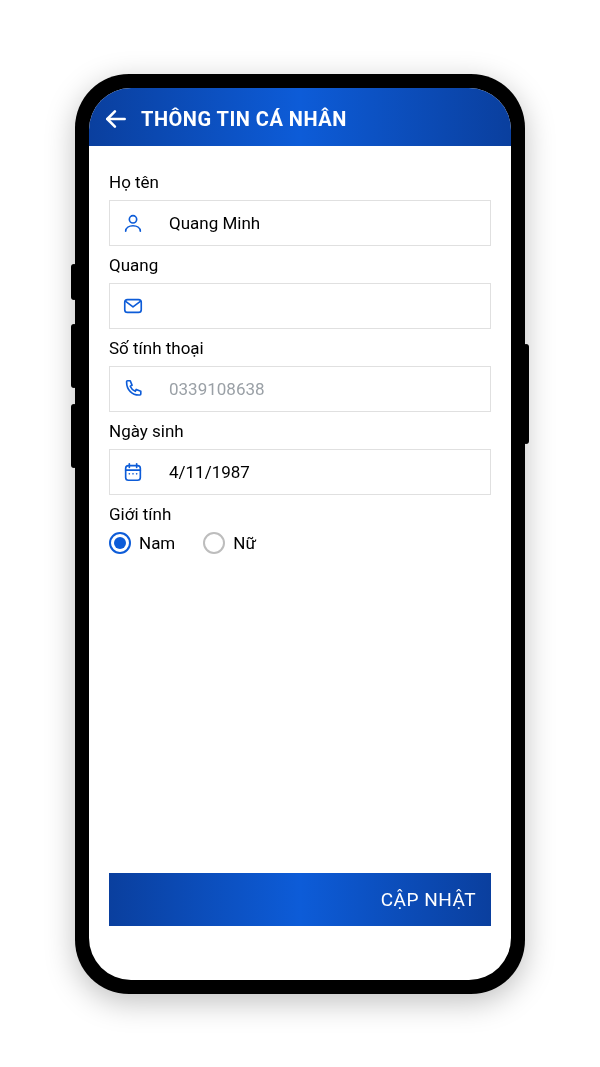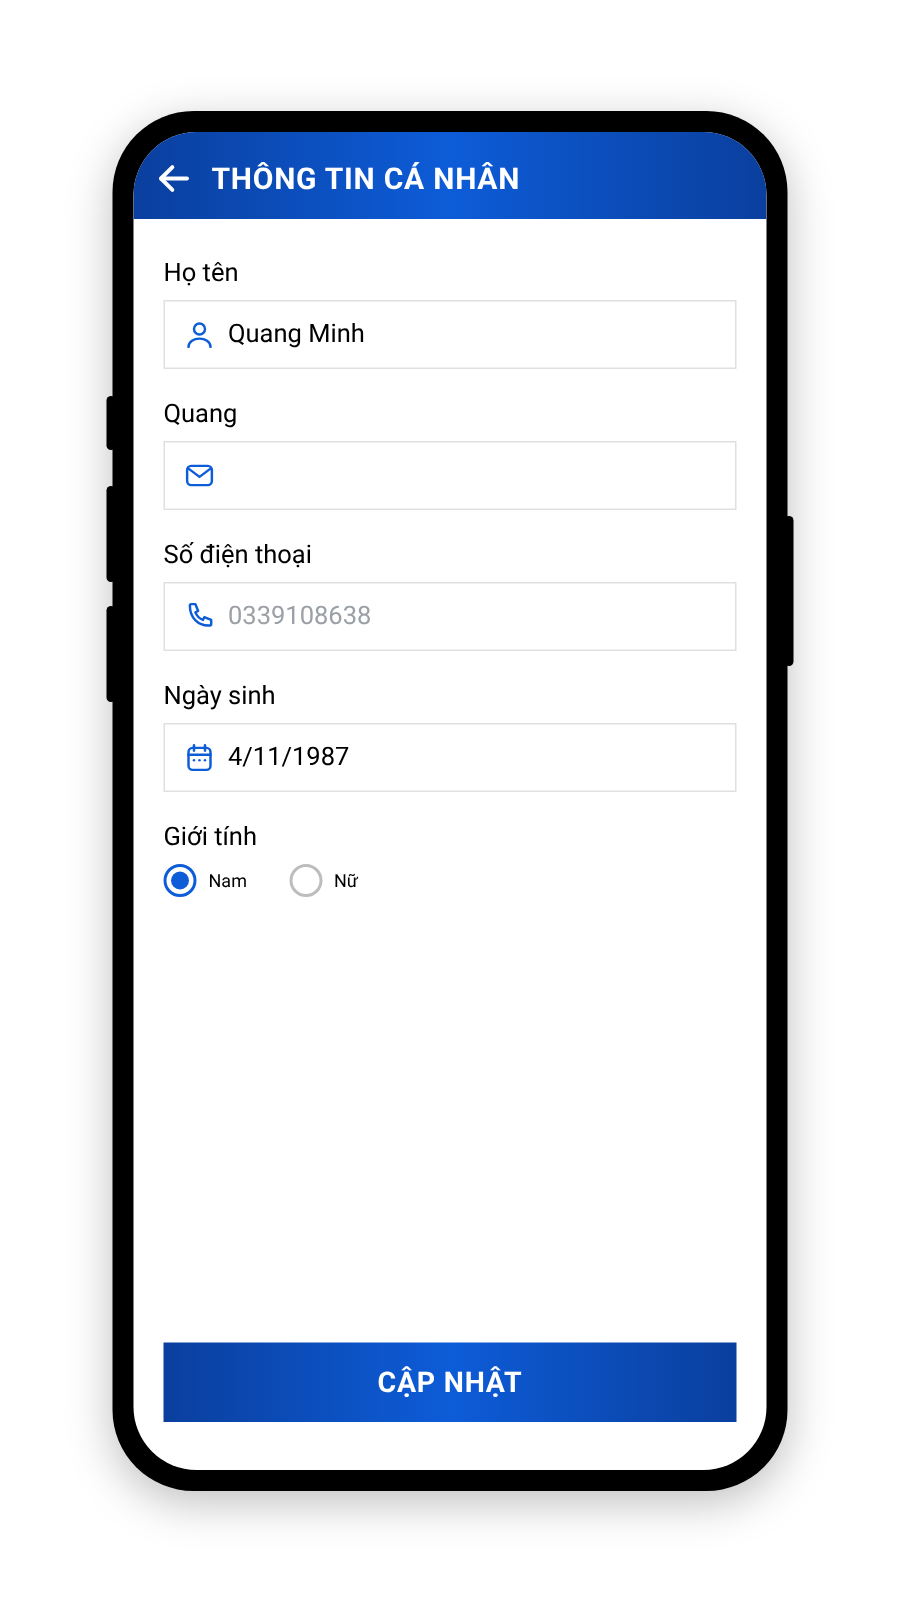--- a/index.html
+++ b/index.html
@@ -67,33 +67,33 @@
 
   
   .content {
     flex: 1;
     padding: 26px 20px 10px 20px;
     display: flex;
     flex-direction: column;
     overflow: hidden;
   }
 
-  .field-group { margin-bottom: 20px; }
+  .field-group { margin-bottom: 9px; }
   .field-label {
     font-size: 17px;
     color: #000;
     margin-bottom: 8px;
   }
   .input-wrap {
     border: 1px solid #e0e0e0;
     background: #fff;
     display: flex;
     align-items: center;
     padding: 11px 12px;
-    gap: 8px;
+    gap: 25px;
   }
   .input-icon {
     width: 22px;
     height: 22px;
     flex-shrink: 0;
     display: flex;
     align-items: center;
     justify-content: center;
     color: #0d5cd8;
   }
@@ -110,21 +110,21 @@
   
   .radio-row {
     display: flex;
     gap: 28px;
     margin-top: 4px;
   }
   .radio-item {
     display: flex;
     align-items: center;
     gap: 8px;
-    font-size: 12px;
+    font-size: 17px;
     color: #000;
   }
   .radio-outer {
     width: 22px;
     height: 22px;
     border: 2px solid #bdbdbd;
     border-radius: 50%;
     display: flex;
     align-items: center;
     justify-content: center;
@@ -137,26 +137,26 @@
     height: 12px;
     border-radius: 50%;
     background: #0d5cd8;
   }
 
   .spacer { flex: 1; }
 
   .submit-btn {
     background: linear-gradient(90deg, #0a3f9e 0%, #0d5cd8 50%, #0a3f9e 100%);
     color: #fff;
-    text-align: center;
+    text-align: right;
     padding: 15px;
     font-size: 19px;
-    font-weight: 700;
+    font-weight: 400;
     letter-spacing: 0.5px;
-    margin-bottom: 22px;
+    margin-bottom: 44px;
     cursor: pointer;
   }
 </style>
 </head>
 <body>
 
 <div class="phone-frame">
   <div class="side-btn left1"></div>
   <div class="side-btn left2"></div>
   <div class="side-btn left3"></div>
@@ -196,21 +196,21 @@
             <svg viewBox="0 0 24 24" width="22" height="22" fill="none" stroke="#0d5cd8" stroke-width="1.8" stroke-linecap="round" stroke-linejoin="round">
               <rect x="3" y="5" width="18" height="14" rx="3"></rect>
               <path d="M4 7l8 6 8-6"></path>
             </svg>
           </div>
           <span class="input-text placeholder"></span>
         </div>
       </div>
 
       <div class="field-group">
-        <div class="field-label">Số điện thoại</div>
+        <div class="field-label">Số tính thoại</div>
         <div class="input-wrap">
           <div class="input-icon">
             <svg viewBox="0 0 24 24" width="22" height="22" fill="none" stroke="#0d5cd8" stroke-width="1.8" stroke-linecap="round" stroke-linejoin="round">
               <path d="M5 4c0-.6.4-1 1-1h3l2 5-2 1c1 2.5 3 4.5 5.5 5.5l1-2 5 2v3c0 .6-.4 1-1 1C11 19 5 13 5 4z"></path>
             </svg>
           </div>
           <span class="input-text placeholder">0339108638</span>
         </div>
       </div>
 

